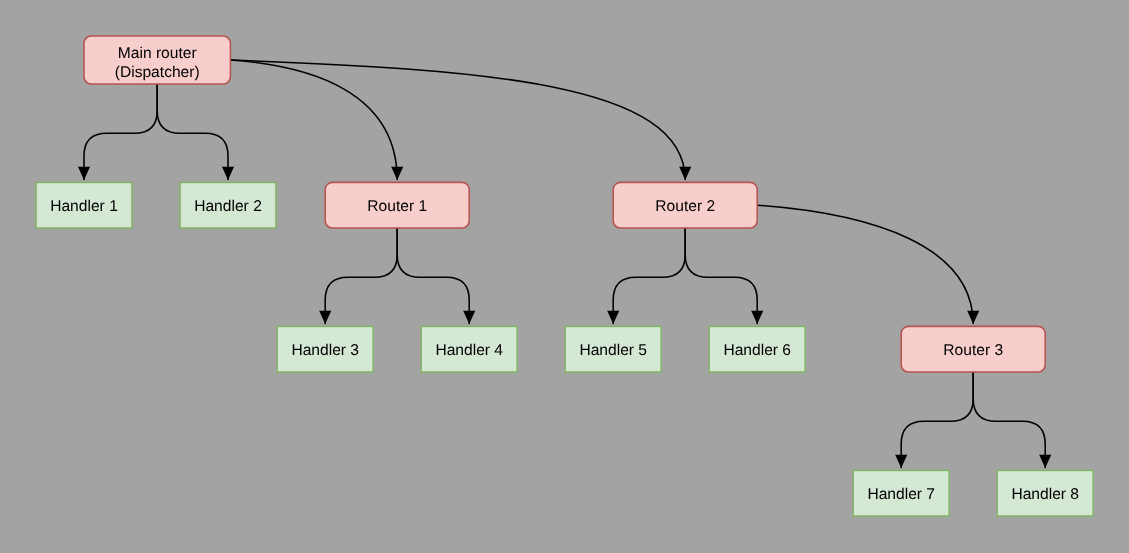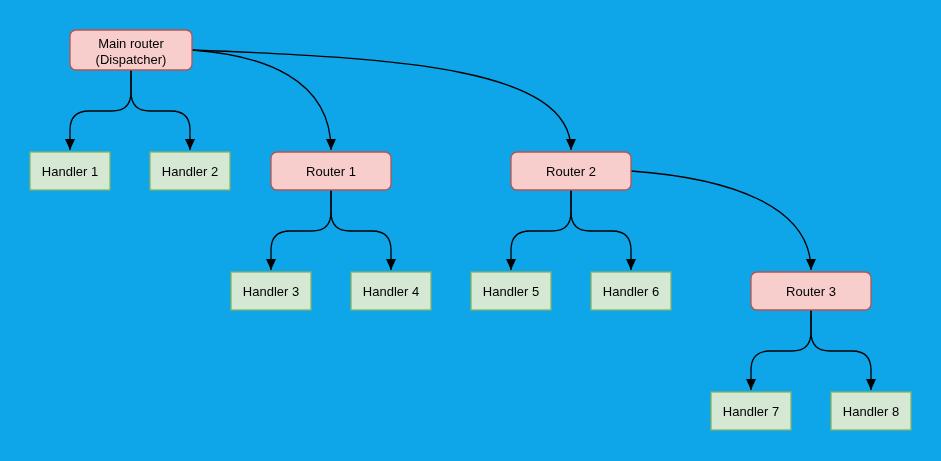--- a/index.html
+++ b/index.html
@@ -8,21 +8,21 @@
     background: #ffffff;
     width: 941px;
     height: 461px;
     overflow: hidden;
     font-family: "Liberation Sans", sans-serif;
   }
   .canvas-wrap {
     position: relative;
     width: 941px;
     height: 461px;
-    background: #0ea5e9;
+    background: #a3a3a3;
   }
   svg { display: block; }
   .node-text {
     font-family: "Liberation Sans", sans-serif;
     font-size: 13px;
     fill: #000000;
     text-anchor: middle;
   }
   .edge {
     fill: none;

